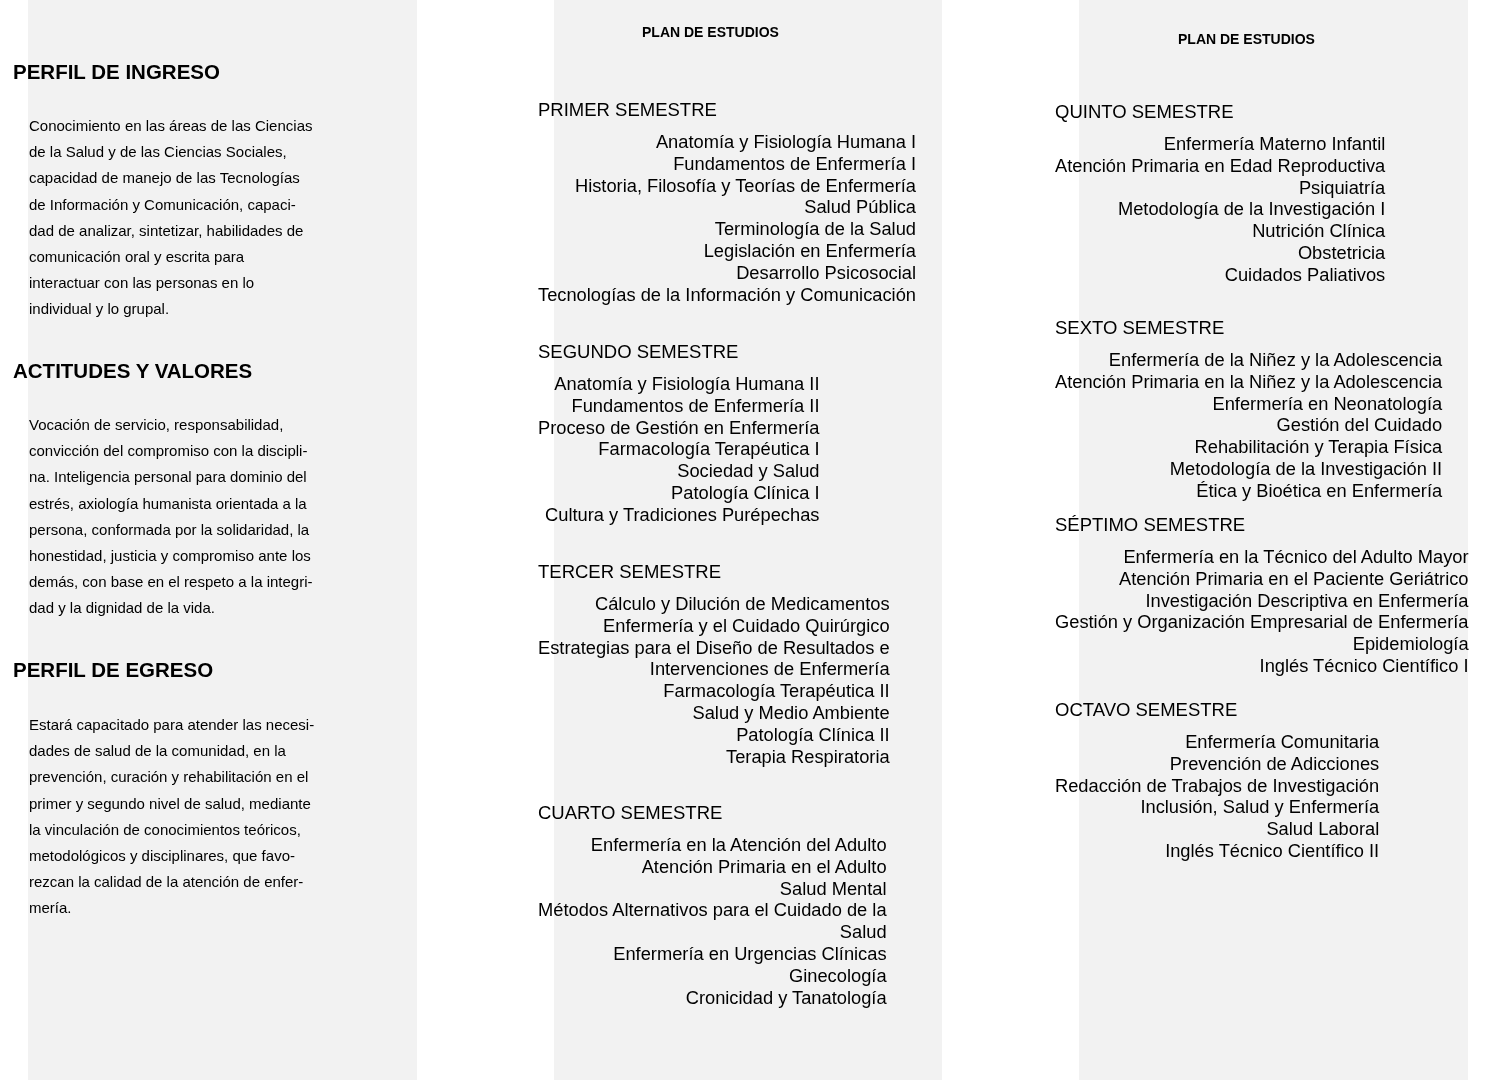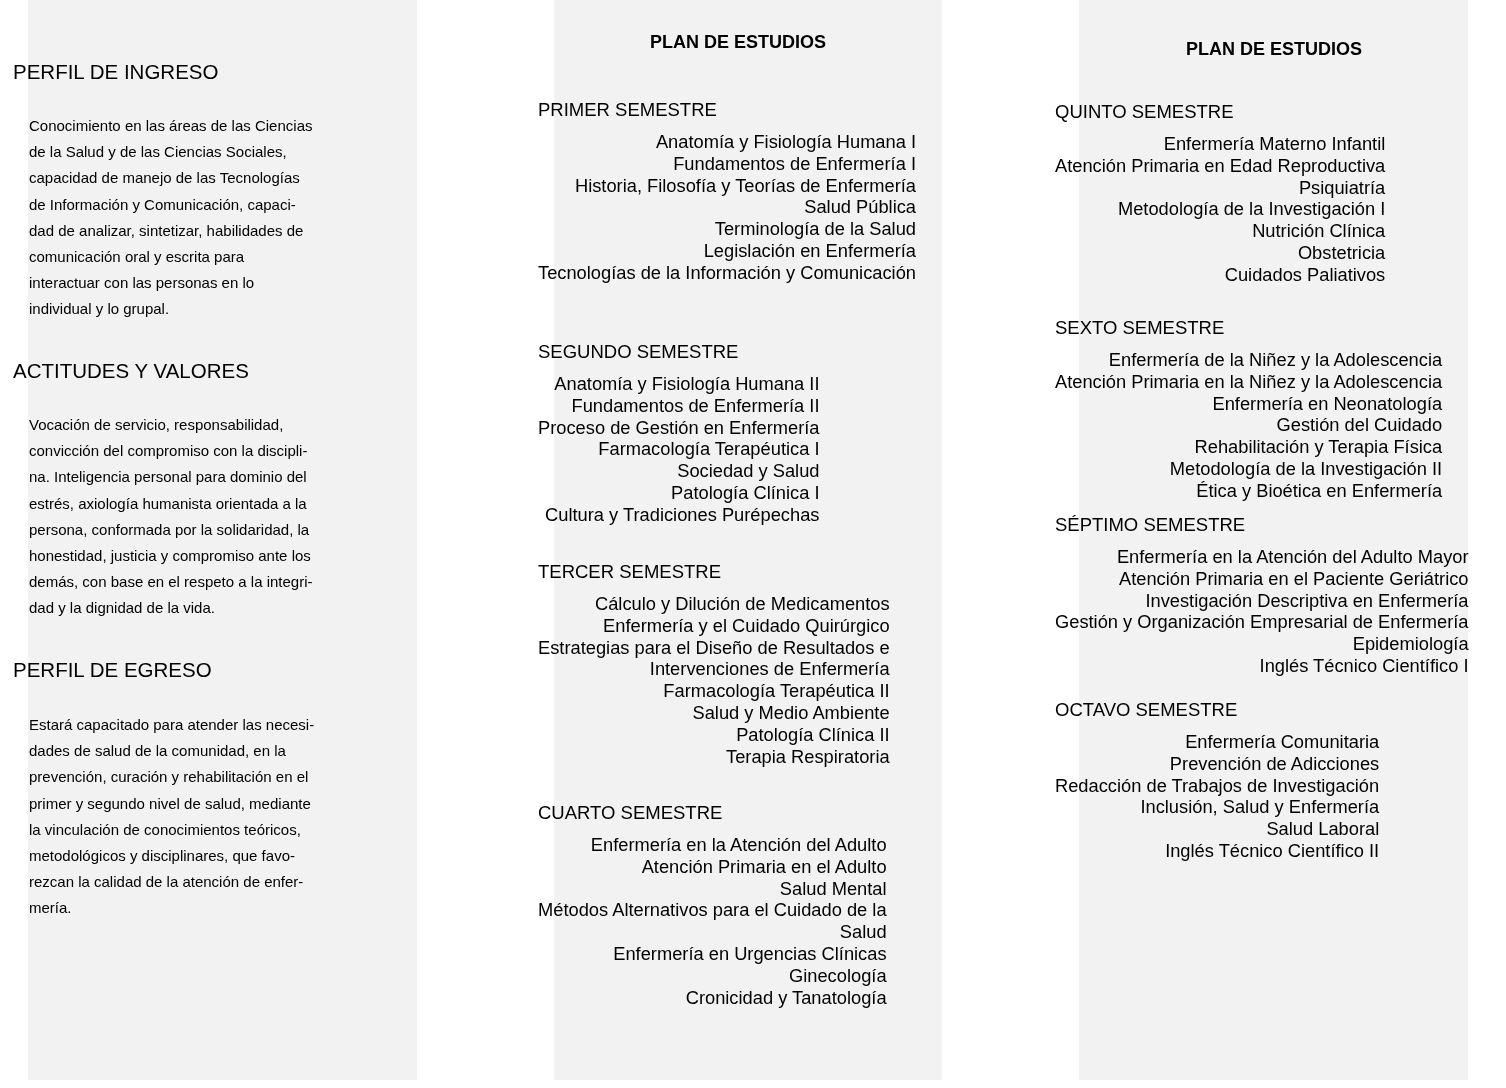--- a/index.html
+++ b/index.html
@@ -31,36 +31,36 @@
     }
     .panel-1 { left: 13px; width: 430px; }
     .panel-2 { left: 538px; width: 430px; }
     .panel-3 { left: 1055px; width: 460px; }
 
     .section-heading {
       position: absolute;
       left: 0;
       margin: 0;
       font-size: 20.5px;
-      font-weight: normal;
+      font-weight: bold;
       white-space: nowrap;
     }
     .section-body {
       position: absolute;
       left: 0;
       margin: 16px;
       font-size: 15px;
       line-height: 26.2px;
       white-space: pre-line;
     }
 
     .plan-title {
       position: absolute;
-      margin: 8px;
-      font-size: 18px;
+      margin: 0;
+      font-size: 14px;
       font-weight: bold;
       white-space: nowrap;
     }
     .semester {
       position: absolute;
       left: 0;
     }
     .semester-title {
       margin: 0;
       font-size: 18.5px;
@@ -124,20 +124,21 @@
 
   <div class="semester" style="top:99px">
     <h3 class="semester-title">PRIMER SEMESTRE</h3>
     <ul class="course-list">
       <li class="course">Anatomía y Fisiología Humana I</li>
       <li class="course">Fundamentos de Enfermería I</li>
       <li class="course">Historia, Filosofía y Teorías de Enfermería</li>
       <li class="course">Salud Pública</li>
       <li class="course">Terminología de la Salud</li>
       <li class="course">Legislación en Enfermería</li>
+      <li class="course">Desarrollo Psicosocial</li>
       <li class="course">Tecnologías de la Información y Comunicación</li>
     </ul>
   </div>
 
   <div class="semester" style="top:341px">
     <h3 class="semester-title">SEGUNDO SEMESTRE</h3>
     <ul class="course-list">
       <li class="course">Anatomía y Fisiología Humana II</li>
       <li class="course">Fundamentos de Enfermería II</li>
       <li class="course">Proceso de Gestión en Enfermería</li>
@@ -202,21 +203,21 @@
       <li class="course">Gestión del Cuidado</li>
       <li class="course">Rehabilitación y Terapia Física</li>
       <li class="course">Metodología de la Investigación II</li>
       <li class="course">Ética y Bioética en Enfermería</li>
     </ul>
   </div>
 
   <div class="semester" style="top:514px">
     <h3 class="semester-title">SÉPTIMO SEMESTRE</h3>
     <ul class="course-list">
-      <li class="course">Enfermería en la Atención del Adulto Mayor</li>
+      <li class="course">Enfermería en la Técnico del Adulto Mayor</li>
       <li class="course">Atención Primaria en el Paciente Geriátrico</li>
       <li class="course">Investigación Descriptiva en Enfermería</li>
       <li class="course">Gestión y Organización Empresarial de Enfermería</li>
       <li class="course">Epidemiología</li>
       <li class="course">Inglés Técnico Científico I</li>
     </ul>
   </div>
 
   <div class="semester" style="top:699px">
     <h3 class="semester-title">OCTAVO SEMESTRE</h3>

